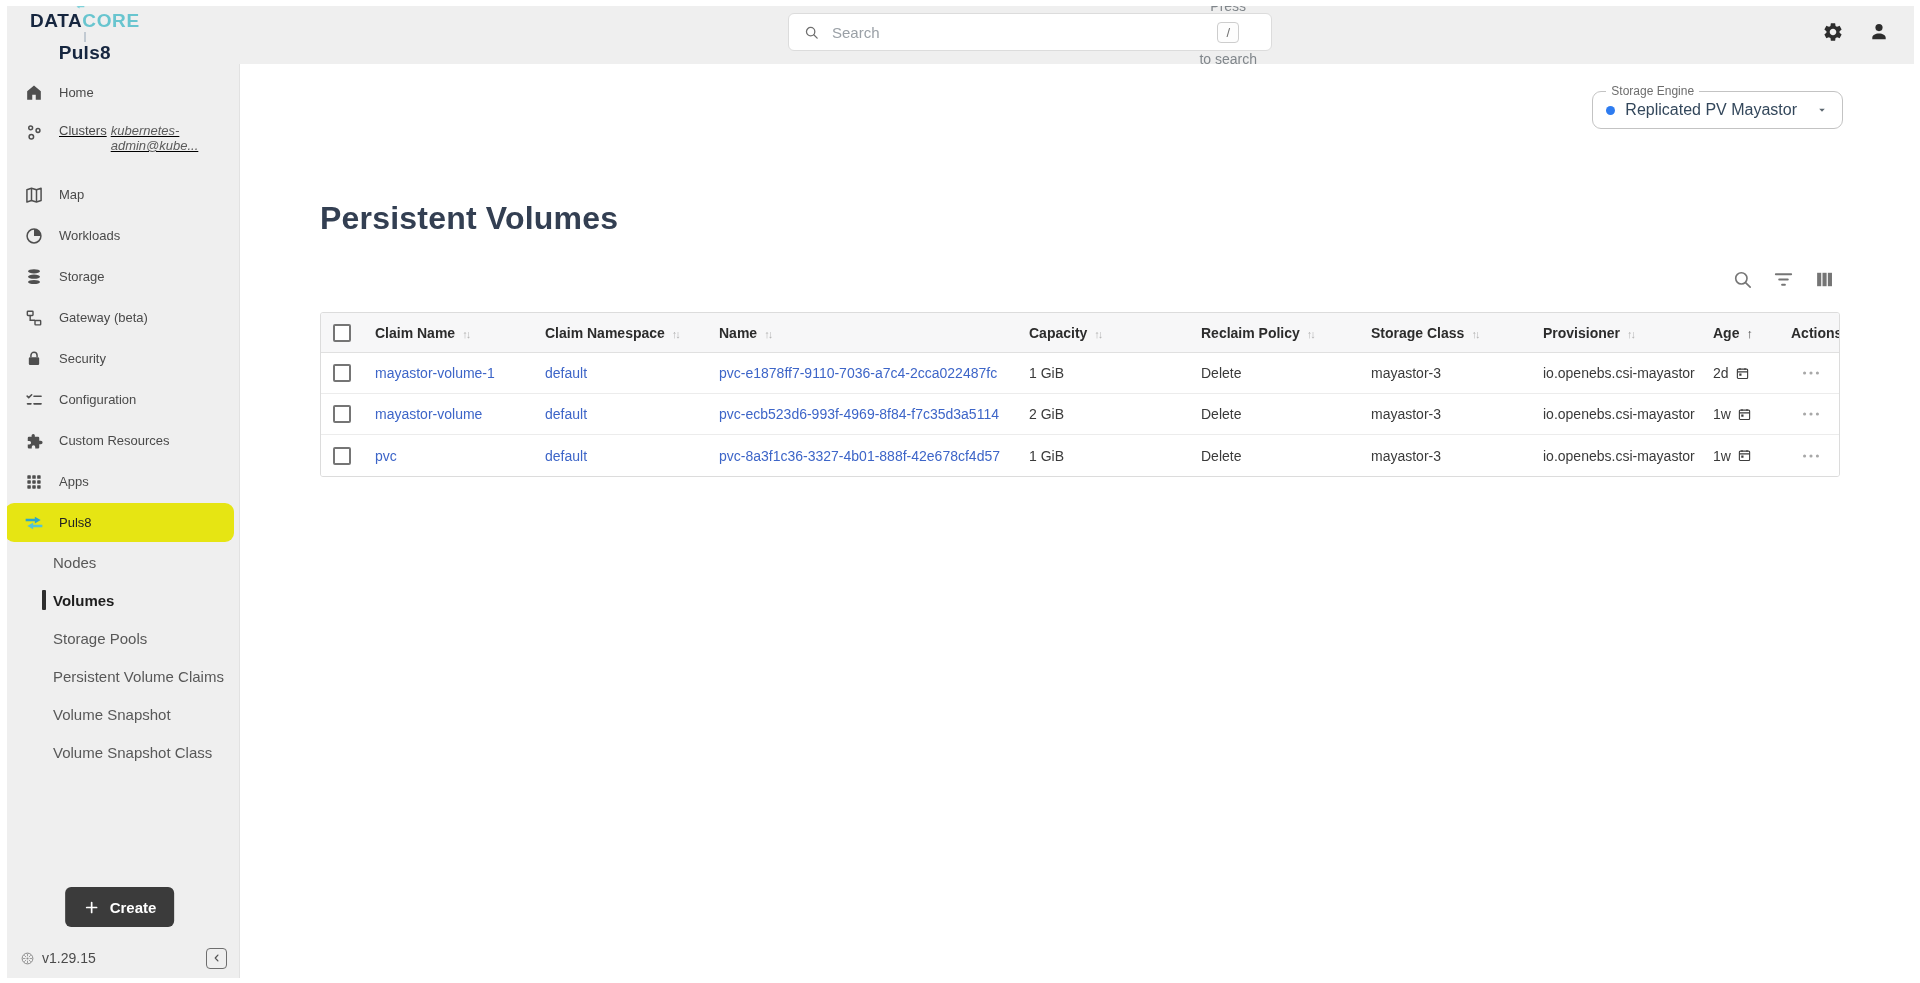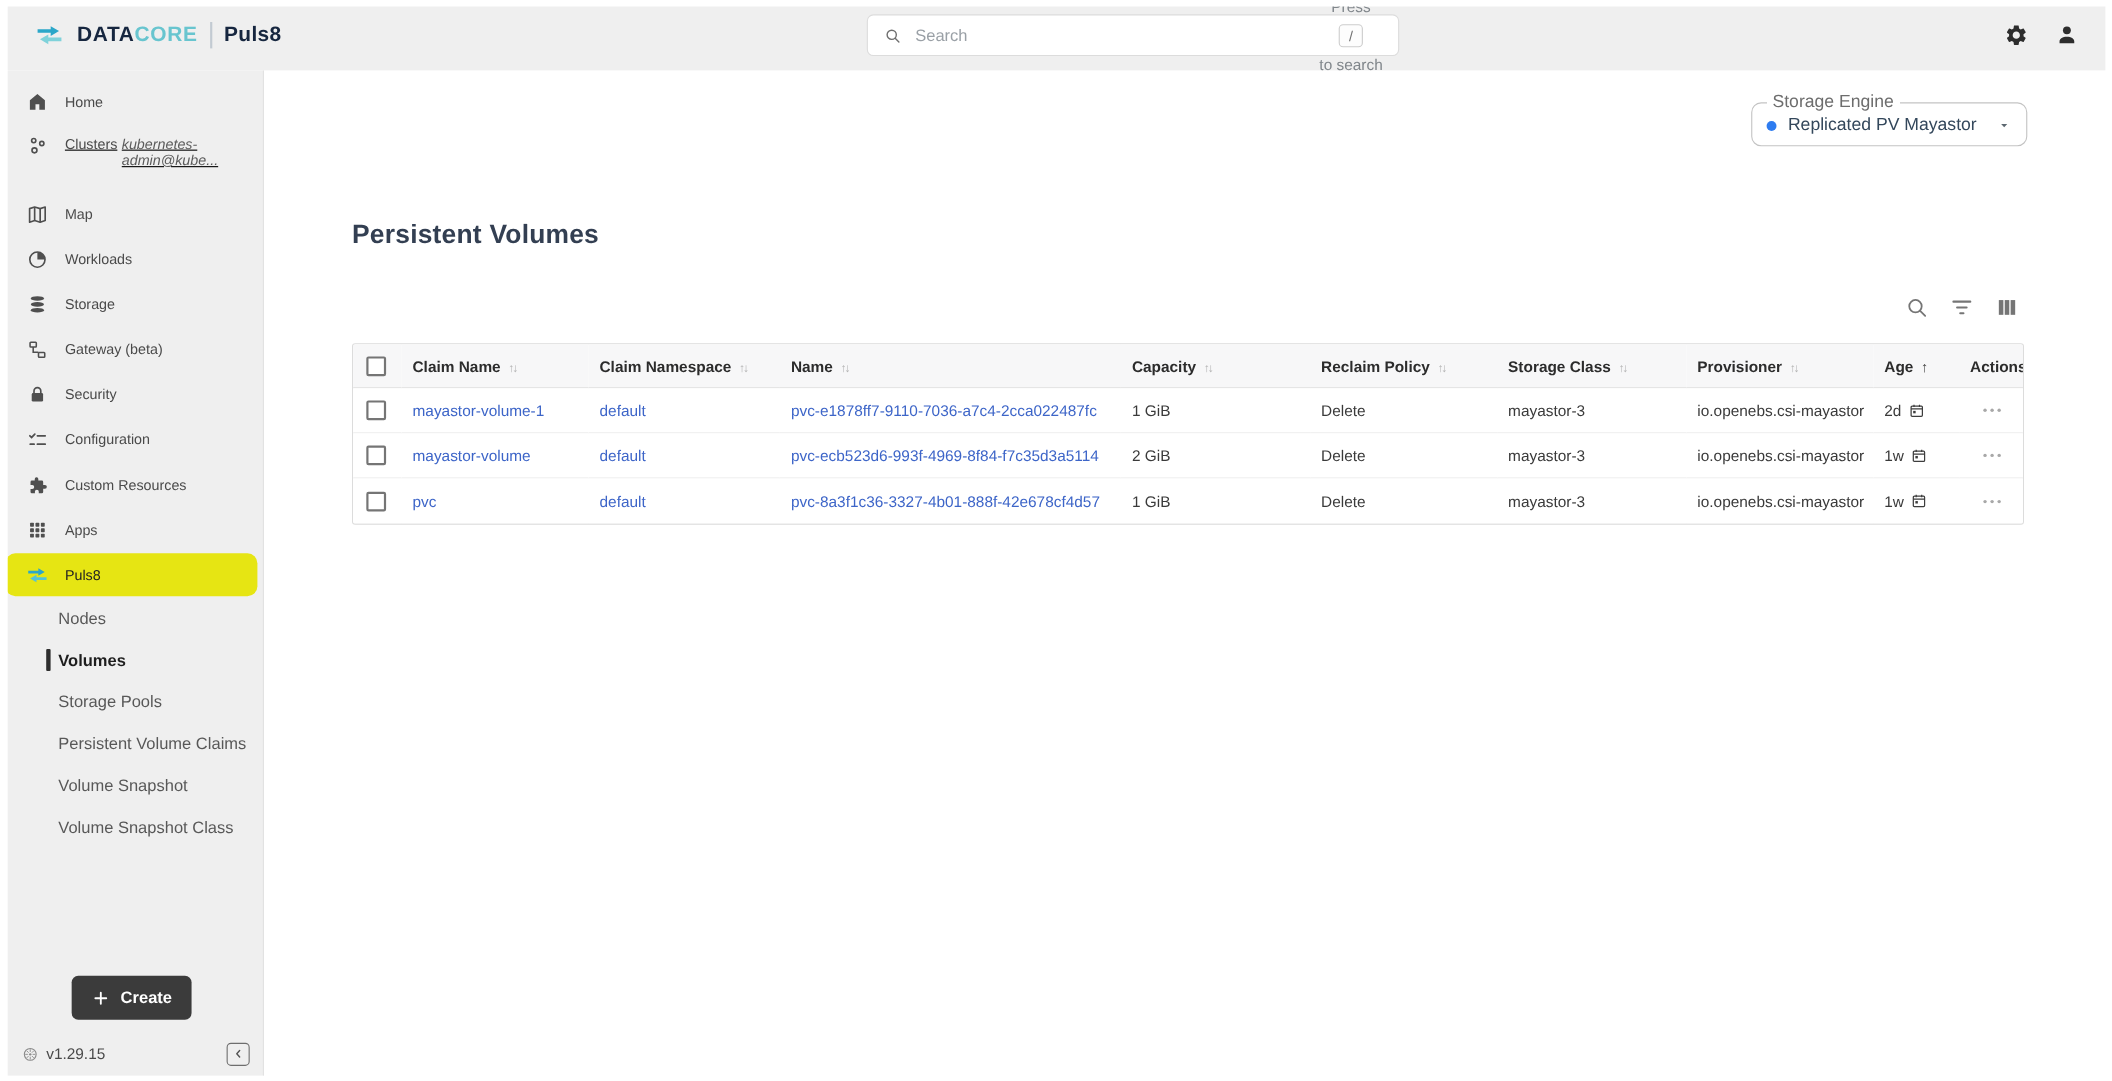--- a/index.html
+++ b/index.html
@@ -6,21 +6,21 @@
   html,body { margin:0; padding:0; }
   body {
     width:1920px; height:983px; position:relative; overflow:hidden;
     background:#ffffff; font-family:"Liberation Sans", sans-serif;
     -webkit-font-smoothing:antialiased;
   }
   .icon svg, .tb-icon svg { display:block; }
 
   
   .topbar { position:absolute; left:0; top:0; width:1920px; height:64px; background:#efefef; z-index:2; }
-  .logo { position:absolute; left:30px; top:0; height:64px; display:flex; align-items:center; }
+  .logo { position:absolute; left:30px; top:0; height:64px; display:flex; align-items:center;flex-direction:column; }
   .logo-mark { width:30px; height:26px; margin-right:10px; }
   .logo-text { font-size:19px; font-weight:bold; letter-spacing:.6px; color:#16263f; }
   .logo-core { color:#68c5cf; }
   .logo-divider { width:2px; height:24px; background:#c2cad2; margin:0 11px; }
   .logo-product { font-size:19px; font-weight:bold; color:#16263f; letter-spacing:.3px; }
 
   .search-box { position:absolute; left:788px; top:13px; width:484px; height:38px; background:#fff;
     border:1px solid #dcdcdc; border-radius:6px; display:flex; align-items:center; padding:0 14px; }
   .search-icon { width:17px; height:17px; color:#6f6f6f; flex:none; }
   .search-input { flex:1; border:none; outline:none; background:transparent; font-size:15px;
@@ -62,27 +62,27 @@
   .version-text { font-size:14px; color:#4a4a4a; flex:1; }
   .collapse-btn { width:21px; height:21px; border:1.5px solid #6e6e6e; border-radius:4px; color:#555;
     display:flex; align-items:center; justify-content:center; cursor:pointer; background:transparent; }
   .collapse-btn svg { width:14px; height:14px; }
 
   
   .main { position:absolute; left:240px; top:64px; width:1680px; height:919px; background:#fff; }
 
   .engine-field { position:absolute; top:20px; right:77px; margin:0; border:1px solid #c3c3c3;
     border-radius:9px; padding:2px 13px 9px 13px; background:#fff; cursor:pointer; min-inline-size:auto; }
-  .engine-field legend { font-size:16px; color:#6d6d6d; padding:0 5px; }
+  .engine-field legend { font-size:12px; color:#6d6d6d; padding:0 5px; }
   .engine-row { display:flex; align-items:center; gap:10px; padding-top:1px; }
   .engine-dot { width:9px; height:9px; border-radius:50%; background:#2e7cf0; flex:none; }
   .engine-value { font-size:16px; color:#33475b; white-space:nowrap; }
   .engine-caret { width:14px; height:14px; color:#5c6770; margin-left:8px; }
 
-  .page-title { position:absolute; left:80px; top:136px; margin:0; font-size:24px; font-weight:bold;
+  .page-title { position:absolute; left:80px; top:136px; margin:0; font-size:32px; font-weight:bold;
     color:#333f52; letter-spacing:.2px; }
 
   .table-toolbar { position:absolute; top:204px; right:84px; display:flex; gap:18px; align-items:center; color:#757575; }
   .table-toolbar .tb-icon { width:23px; height:23px; color:#757575; }
 
   .pv-table-wrap { position:absolute; left:80px; top:248px; width:1520px; border:1px solid #dcdcdc;
     border-radius:3px; overflow:hidden; background:#fff; }
   table.pv-table { width:100%; border-collapse:separate; border-spacing:0; table-layout:fixed; font-size:14px; }
   .pv-table th { background:#f7f7f8; height:40px; text-align:left; font-weight:bold; color:#2c2c2c;
     padding:0 10px; border-bottom:1px solid #e0e0e0; white-space:nowrap; overflow:hidden; }

